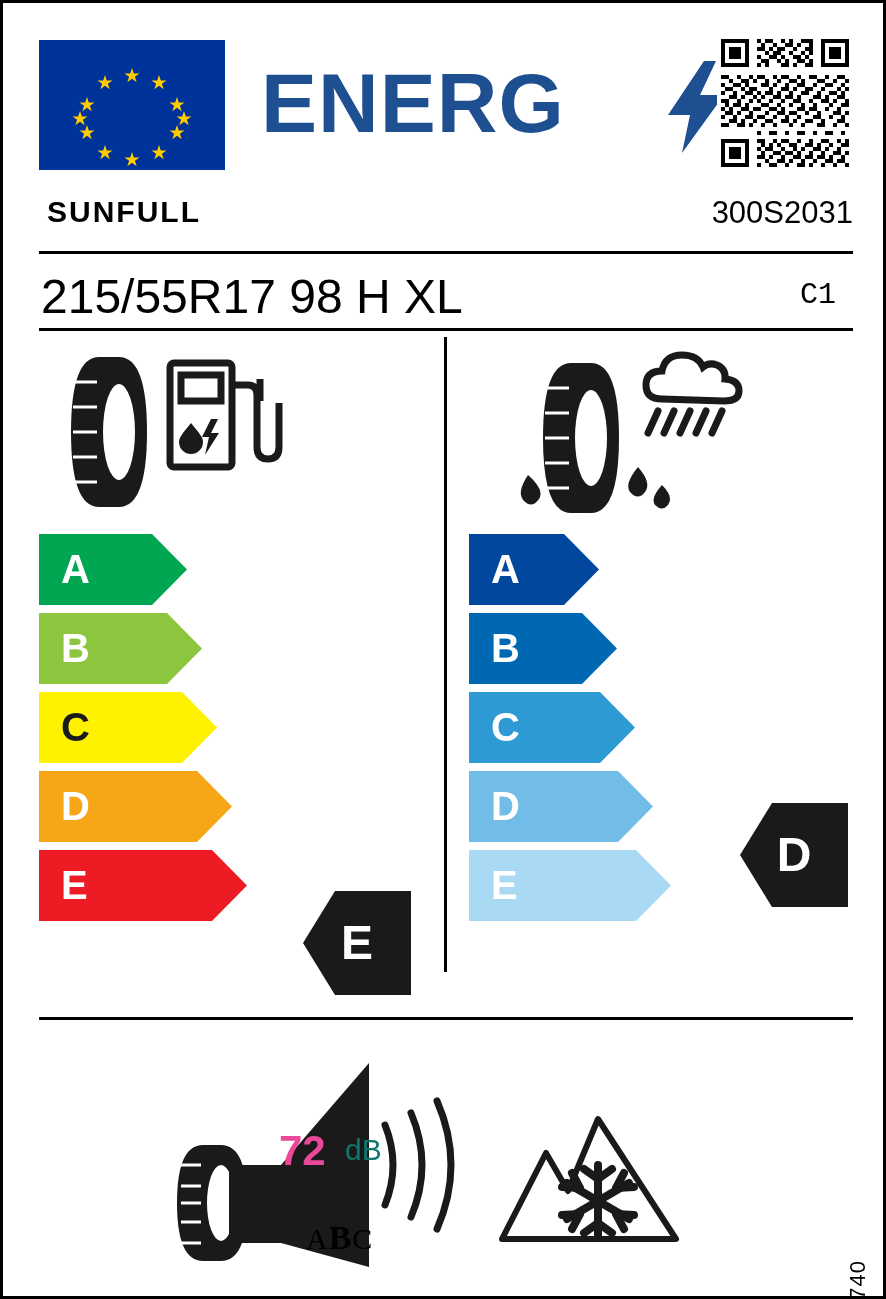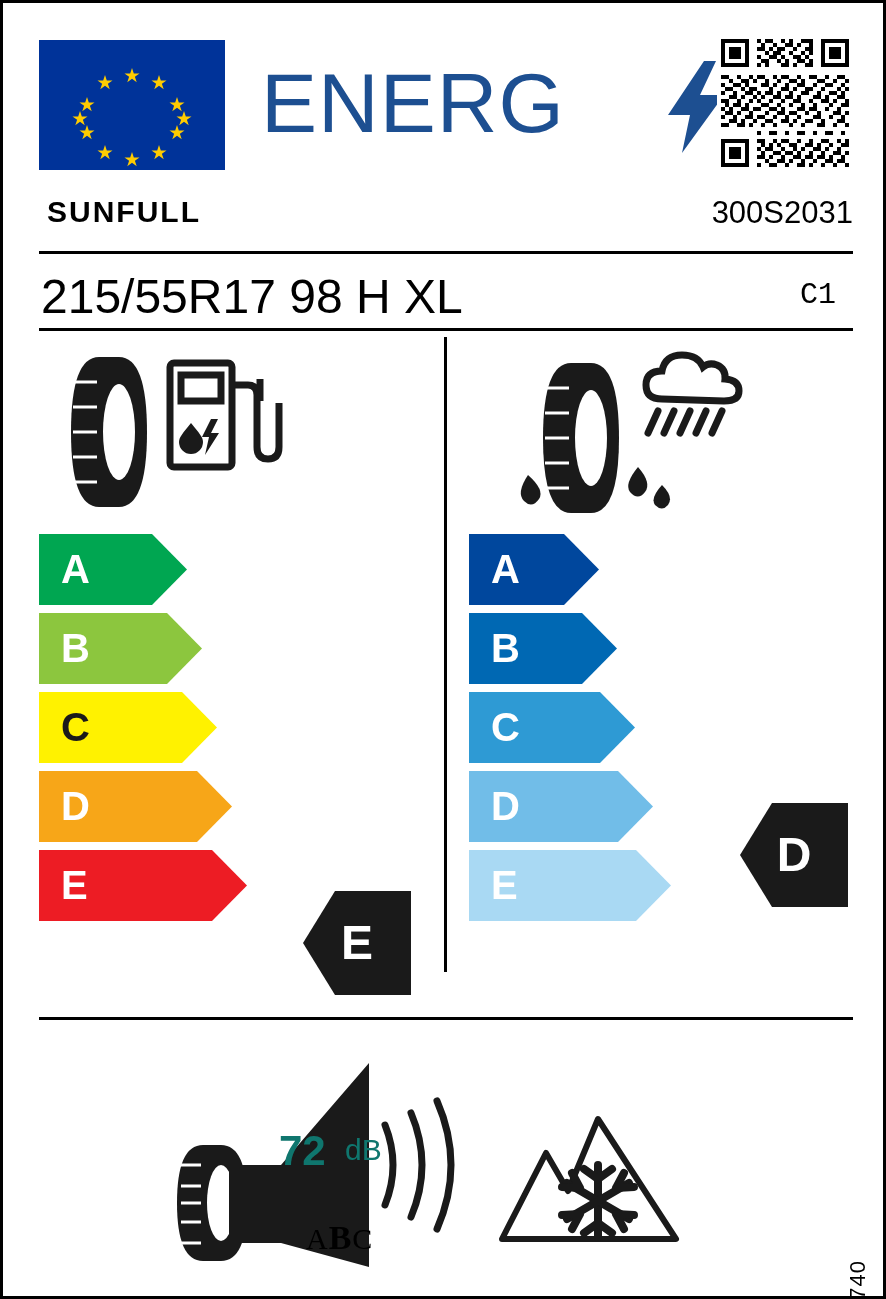--- a/index.html
+++ b/index.html
@@ -36,21 +36,21 @@
     width: 186px;
     height: 130px;
     background: #003399;
   }
   .eu-stars { position: absolute; inset: 0; }
   .energy-word {
     position: absolute;
     left: 222px;
     top: 18px;
     font-size: 84px;
-    font-weight: normal;
+    font-weight: bold;
     letter-spacing: 1px;
     color: #1d4f91;
     line-height: 100px;
     white-space: nowrap;
   }
   .energy-bolt {
     position: absolute;
     left: 629px;
     top: 26px;
     width: 60px;
@@ -198,21 +198,21 @@
     top: 14px;
     width: 340px;
     height: 220px;
   }
   .db-value {
     position: absolute;
     left: 110px;
     top: 80px;
     font-size: 42px;
     font-weight: bold;
-    color: #0f766e;
+    color: #ec4899;
   }
   .db-unit {
     position: absolute;
     left: 176px;
     top: 86px;
     font-size: 30px;
     color: #0f766e;
   }
   .abc {
     position: absolute;

